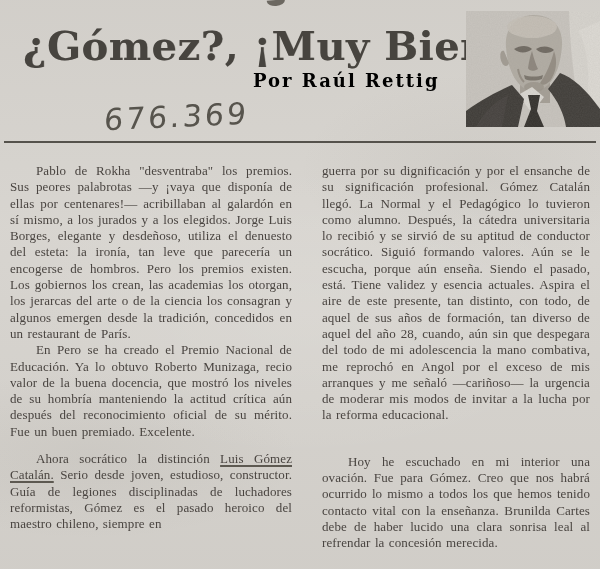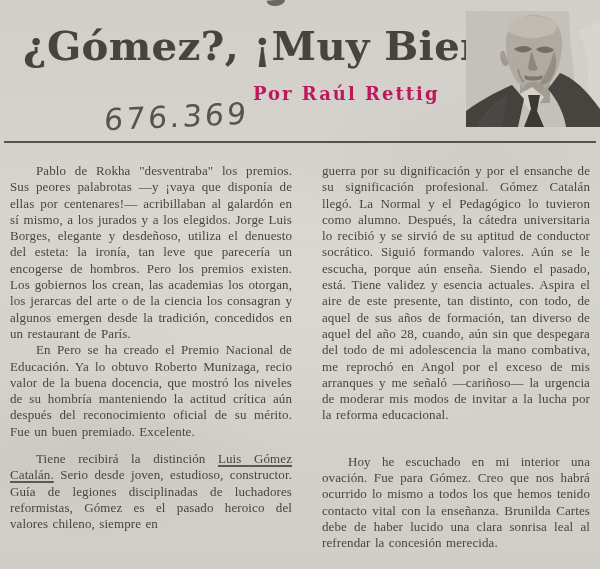--- a/index.html
+++ b/index.html
@@ -26,24 +26,24 @@
     transform:rotate(-4deg); opacity:0.85;
   }
   .headline {
     position:absolute; left:23px; top:22px; margin:0;
     font-family:"DejaVu Serif", serif;
     font-size:40px; font-weight:bold; letter-spacing:0.5px;
     color:#47443f; white-space:nowrap;
     text-shadow:0.4px 0.4px 0 rgba(70,66,60,0.35);
   }
   .byline {
-    position:absolute; left:253px; top:83px;
+    position:absolute; left:253px; top:70px;
     font-family:"DejaVu Serif", serif;
     font-size:18px; font-weight:bold; letter-spacing:2px;
-    color:#be185d; white-space:nowrap;
+    color:#000000; white-space:nowrap;
   }
   .handwritten {
     position:absolute; left:104px; top:99px;
     font-family:"DejaVu Sans", sans-serif;
     font-size:30px; font-weight:400; letter-spacing:3px;
     color:#57544d;
     transform:rotate(-2.5deg) skewX(-6deg);
     white-space:nowrap;
   }
   .photo {
@@ -138,20 +138,20 @@
       <rect x="0" y="0" width="134" height="116" fill="#888" filter="url(#grain)" opacity="0.35"></rect>
     </svg>
   </div>
 
   <div class="rule"></div>
 
   <div class="columns">
     <div class="col col-left">
       <p class="indent">Pablo de Rokha "desventraba" los premios. Sus peores palabrotas —y ¡vaya que disponía de ellas por centenares!— acribillaban al galardón en sí mismo, a los jurados y a los elegidos. Jorge Luis Borges, elegante y desdeñoso, utiliza el denuesto del esteta: la ironía, tan leve que parecería un encogerse de hombros. Pero los premios existen. Los gobiernos los crean, las academias los otorgan, los jerarcas del arte o de la ciencia los consagran y algunos emergen desde la tradición, concedidos en un restaurant de París.</p>
       <p class="indent">En Pero se ha creado el Premio Nacional de Educación. Ya lo obtuvo Roberto Munizaga, recio valor de la buena docencia, que mostró los niveles de su hombría manteniendo la actitud crítica aún después del reconocimiento oficial de su mérito. Fue un buen premiado. Excelente.</p>
-      <p class="indent para-gap-small"><span>Tiene recibirá la distinción </span><span class="pencil-underline">Luis Gómez Catalán.</span><span> Serio desde joven, estudioso, constructor. Guía de legiones disciplinadas de luchadores reformistas, Gómez es el pasado heroico del valores chileno, siempre en</span></p>
+      <p class="indent para-gap-small"><span>Ahora socrático la distinción </span><span class="pencil-underline">Luis Gómez Catalán.</span><span> Serio desde joven, estudioso, constructor. Guía de legiones disciplinadas de luchadores reformistas, Gómez es el pasado heroico del maestro chileno, siempre en</span></p>
     </div>
     <div class="col col-right">
       <p>guerra por su dignificación y por el ensanche de su significación profesional. Gómez Catalán llegó. La Normal y el Pedagógico lo tuvieron como alumno. Después, la cátedra universitaria lo recibió y se sirvió de su aptitud de conductor socrático. Siguió formando valores. Aún se le escucha, porque aún enseña. Siendo el pasado, está. Tiene validez y esencia actuales. Aspira el aire de este presente, tan distinto, con todo, de aquel de sus años de formación, tan diverso de aquel del año 28, cuando, aún sin que despegara del todo de mi adolescencia la mano combativa, me reprochó en Angol por el exceso de mis arranques y me señaló —cariñoso— la urgencia de moderar mis modos de invitar a la lucha por la reforma educacional.</p>
       <p class="indent para-gap-large">Hoy he escuchado en mi interior una ovación. Fue para Gómez. Creo que nos habrá ocurrido lo mismo a todos los que hemos tenido contacto vital con la enseñanza. Brunilda Cartes debe de haber lucido una clara sonrisa leal al refrendar la concesión merecida.</p>
     </div>
   </div>
 </div>
 
 </body></html>

